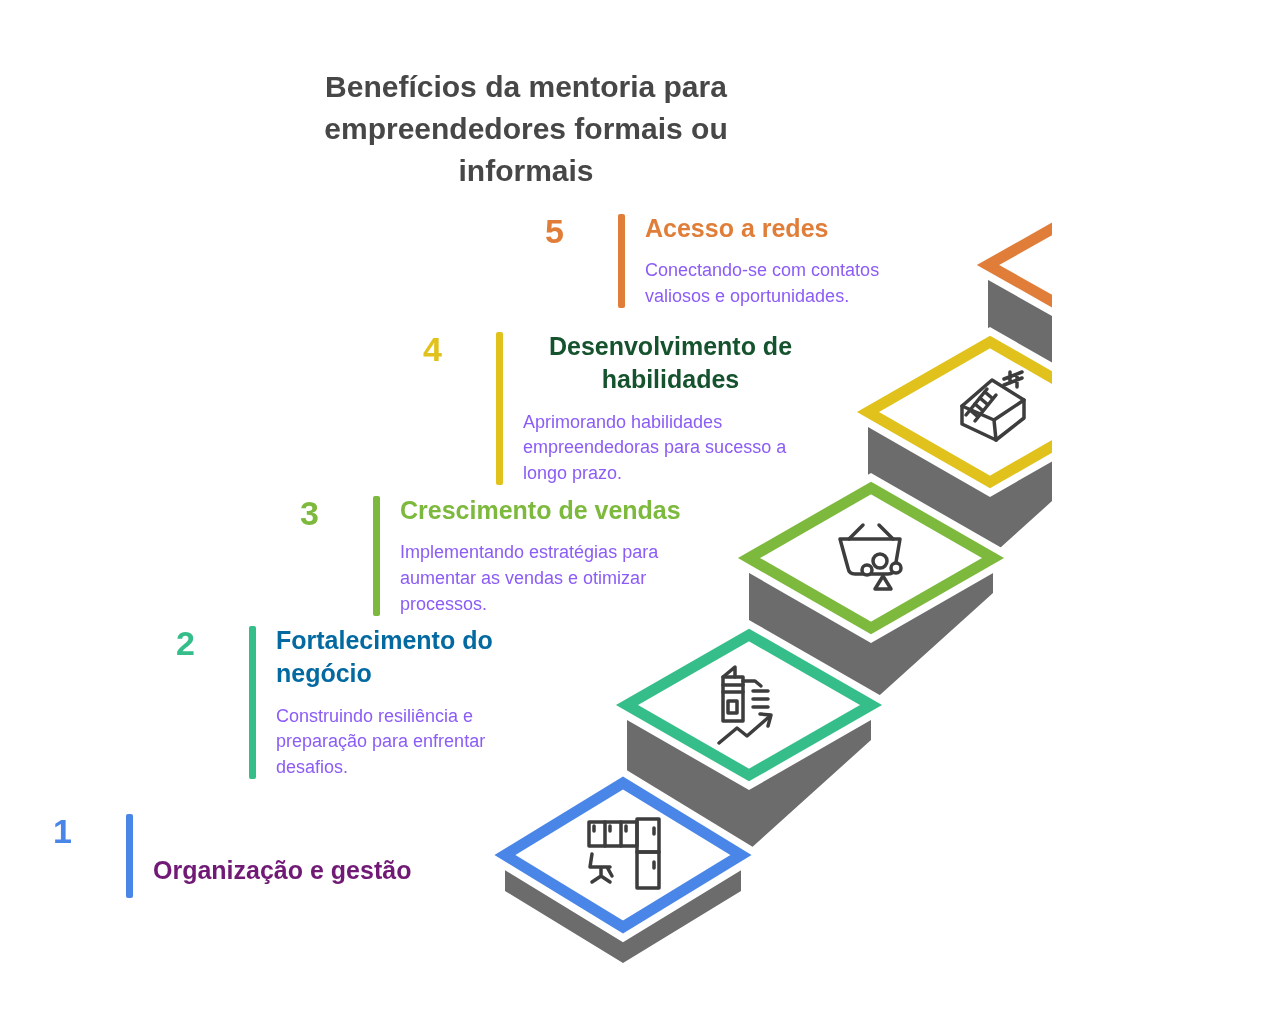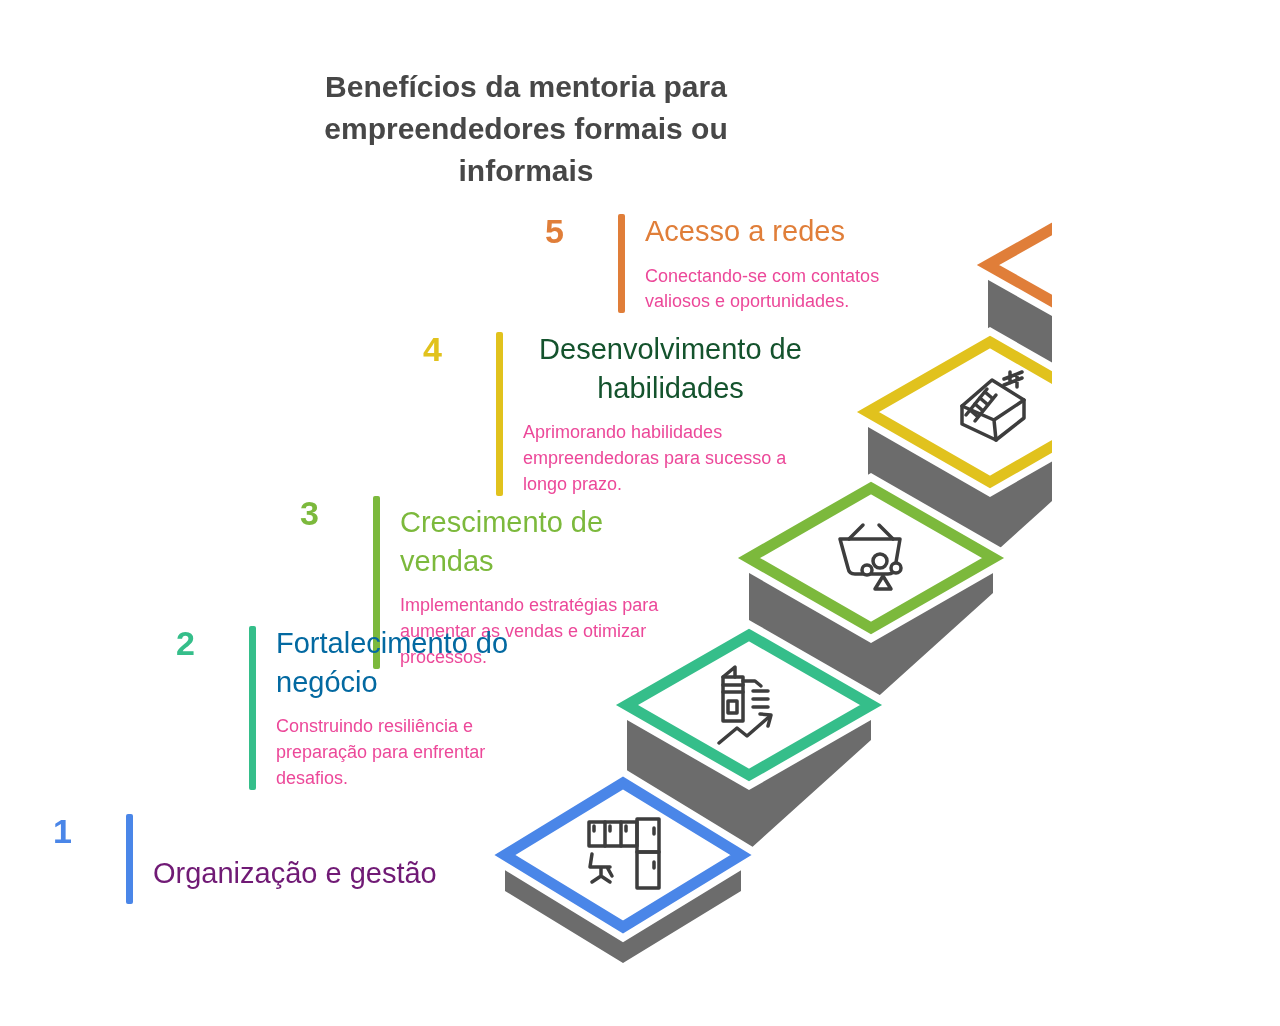--- a/index.html
+++ b/index.html
@@ -6,25 +6,25 @@
   #page{position:relative;width:1052px;height:1026px;background:#ffffff;overflow:hidden;
         font-family:"Liberation Sans", sans-serif;}
   #title{position:absolute;top:66px;left:0;right:0;margin:0 auto;max-width:520px;
          text-align:center;font-size:30px;font-weight:bold;color:#474747;line-height:1.4;}
   #stairs{position:absolute;top:0;left:0;}
   .item{position:absolute;display:flex;align-items:stretch;}
   .num{font-size:34px;font-weight:bold;width:44px;line-height:38px;margin-top:0;}
   .bar{width:7px;border-radius:2px;flex:0 0 auto;margin:2px 20px 2px 0;}
   .numcol{margin-right:29px;}
   .txt{display:flex;flex-direction:column;}
-  .heading{font-size:29px;font-weight:normal;line-height:1.33;margin:0 0 13px 0;}
-  .desc{font-size:18px;color:#ec4899;line-height:1.44;margin:0;}
+  .heading{font-size:25px;font-weight:bold;line-height:1.33;margin:0 0 13px 0;}
+  .desc{font-size:18px;color:#8b5cf6;line-height:1.44;margin:0;}
   #i5 .txt{width:280px;} #i5{left:545px;top:212px;}
   #i4 .txt{width:295px;} #i4{left:423px;top:330px;}
-  #i3 .txt{width:300px;margin-top:9px;} #i3{left:300px;top:494px;}
+  #i3 .txt{width:300px;} #i3{left:300px;top:494px;}
   #i2 .txt{width:250px;} #i2{left:176px;top:624px;}
   #i1 .txt{width:285px;} #i1{left:53px;top:812px;}
   #watermark{position:absolute;left:1098px;top:978px;display:flex;align-items:center;
              gap:7px;font-size:15px;color:#b9bdc3;}
   .ic{fill:none;stroke-width:3.5px;stroke-linecap:round;stroke-linejoin:round;}
   .ic .msk{fill:#ffffff;}
 </style>
 </head>
 <body>
 

